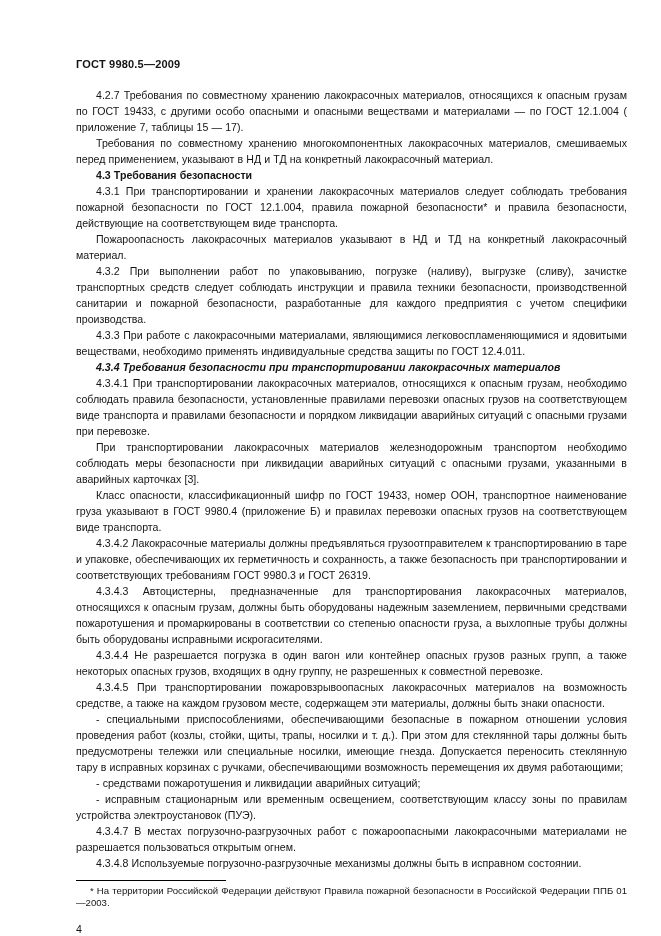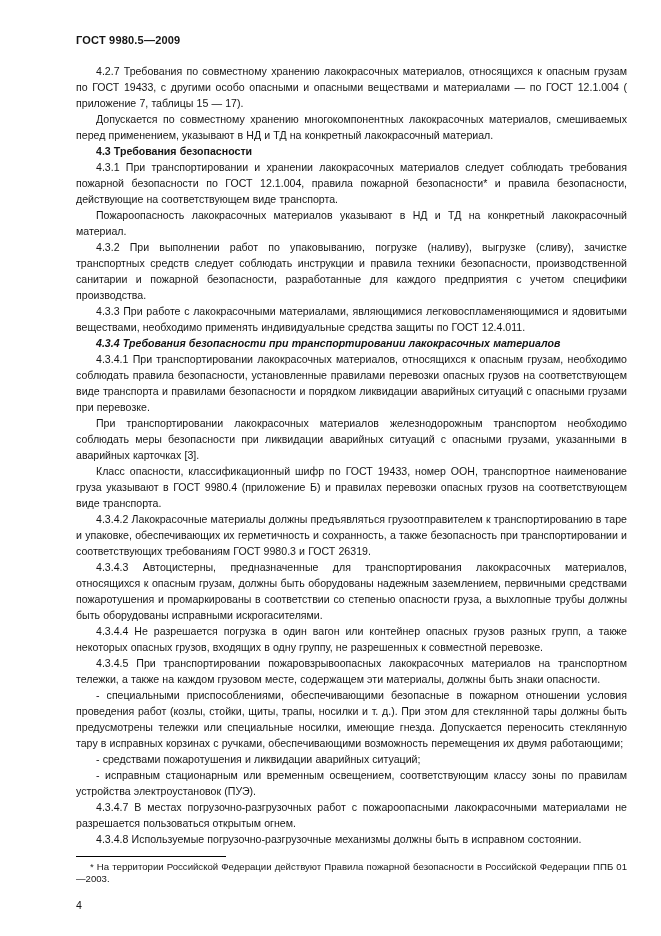--- a/index.html
+++ b/index.html
@@ -6,21 +6,21 @@
     margin: 0;
     padding: 0;
     background: #ffffff;
   }
   .page {
     position: relative;
     width: 661px;
     height: 936px;
     background: #ffffff;
     box-sizing: border-box;
-    padding: 34px 34px 0 76px;
+    padding: 58px 34px 0 76px;
     font-family: "Liberation Sans", sans-serif;
     color: #141414;
     overflow: hidden;
   }
   .doc-header {
     font-weight: bold;
     font-size: 11px;
     letter-spacing: 0.2px;
     margin: 0 0 17px 0;
   }
@@ -60,34 +60,34 @@
 </style>
 </head>
 <body>
 
 <div class="page">
 
   <div class="doc-header">ГОСТ  9980.5—2009</div>
 
   <div class="text">
     <p>4.2.7  Требования по совместному хранению лакокрасочных материалов, относящихся к опасным грузам по ГОСТ 19433, с другими особо опасными и опасными веществами и материалами — по ГОСТ 12.1.004 ( приложение 7, таблицы 15 — 17).</p>
-    <p>Допускается по совместному хранению многокомпонентных лакокрасочных материалов, смешиваемых перед применением, указывают в НД и ТД на конкретный лакокрасочный материал.</p>
+    <p>Требования по совместному хранению многокомпонентных лакокрасочных материалов, смешиваемых перед применением, указывают в НД и ТД на конкретный лакокрасочный материал.</p>
     <p class="h1">4.3  Требования безопасности</p>
     <p>4.3.1  При транспортировании и хранении лакокрасочных материалов следует соблюдать требования пожарной безопасности по ГОСТ 12.1.004, правила пожарной безопасности* и правила безопасности, действующие на соответствующем виде транспорта.</p>
     <p>Пожароопасность лакокрасочных материалов указывают в НД и ТД на конкретный лакокрасочный материал.</p>
     <p>4.3.2  При выполнении работ по упаковыванию, погрузке (наливу), выгрузке (сливу), зачистке транспортных средств следует соблюдать инструкции и правила техники безопасности, производственной санитарии и пожарной безопасности, разработанные для каждого предприятия с учетом специфики производства.</p>
     <p>4.3.3  При работе с лакокрасочными материалами, являющимися легковоспламеняющимися и ядовитыми веществами, необходимо применять индивидуальные средства защиты по ГОСТ 12.4.011.</p>
     <p class="h2">4.3.4  Требования безопасности при транспортировании лакокрасочных материалов</p>
     <p>4.3.4.1  При транспортировании лакокрасочных материалов, относящихся к опасным грузам, необходимо соблюдать правила безопасности, установленные правилами перевозки опасных грузов на соответствующем виде транспорта и правилами безопасности и порядком ликвидации аварийных ситуаций с опасными грузами при перевозке.</p>
     <p>При транспортировании лакокрасочных материалов железнодорожным транспортом необходимо соблюдать меры безопасности при ликвидации аварийных ситуаций с опасными грузами, указанными в аварийных карточках [3].</p>
     <p>Класс опасности, классификационный шифр по ГОСТ 19433, номер ООН, транспортное наименование груза указывают в ГОСТ 9980.4 (приложение Б) и правилах перевозки опасных грузов на соответствующем виде транспорта.</p>
     <p>4.3.4.2  Лакокрасочные материалы должны предъявляться грузоотправителем к транспортированию в таре и упаковке, обеспечивающих их герметичность и сохранность, а также безопасность при транспортировании и соответствующих требованиям ГОСТ 9980.3 и ГОСТ 26319.</p>
     <p>4.3.4.3  Автоцистерны, предназначенные для транспортирования лакокрасочных материалов, относящихся к опасным грузам, должны быть оборудованы надежным заземлением, первичными средствами пожаротушения и промаркированы в соответствии со степенью опасности груза, а выхлопные трубы должны быть оборудованы исправными искрогасителями.</p>
     <p>4.3.4.4  Не разрешается погрузка в один вагон или контейнер опасных грузов разных групп, а также некоторых опасных грузов, входящих в одну группу, не разрешенных к совместной перевозке.</p>
-    <p>4.3.4.5  При транспортировании пожаровзрывоопасных лакокрасочных материалов на транспортном тележки, а также на каждом грузовом месте, содержащем эти материалы, должны быть знаки опасности.</p>
+    <p>4.3.4.5  При транспортировании пожаровзрывоопасных лакокрасочных материалов на возможность средстве, а также на каждом грузовом месте, содержащем эти материалы, должны быть знаки опасности.</p>
     <p>- специальными приспособлениями, обеспечивающими безопасные в пожарном отношении условия проведения работ (козлы, стойки, щиты, трапы, носилки и т. д.). При этом для стеклянной тары должны быть предусмотрены тележки или специальные носилки, имеющие гнезда. Допускается переносить стеклянную тару в исправных корзинах с ручками, обеспечивающими возможность перемещения их двумя работающими;</p>
     <p>- средствами пожаротушения и ликвидации аварийных ситуаций;</p>
     <p>- исправным стационарным или временным освещением, соответствующим классу зоны по правилам устройства электроустановок (ПУЭ).</p>
     <p>4.3.4.7  В местах погрузочно-разгрузочных работ с пожароопасными лакокрасочными материалами не разрешается пользоваться открытым огнем.</p>
     <p>4.3.4.8  Используемые погрузочно-разгрузочные механизмы должны быть в исправном состоянии.</p>
   </div>
 
   <hr class="footnote-rule">
 
   <p class="footnote">* На территории Российской Федерации действуют Правила пожарной безопасности в Российской Федерации ППБ 01—2003.</p>

